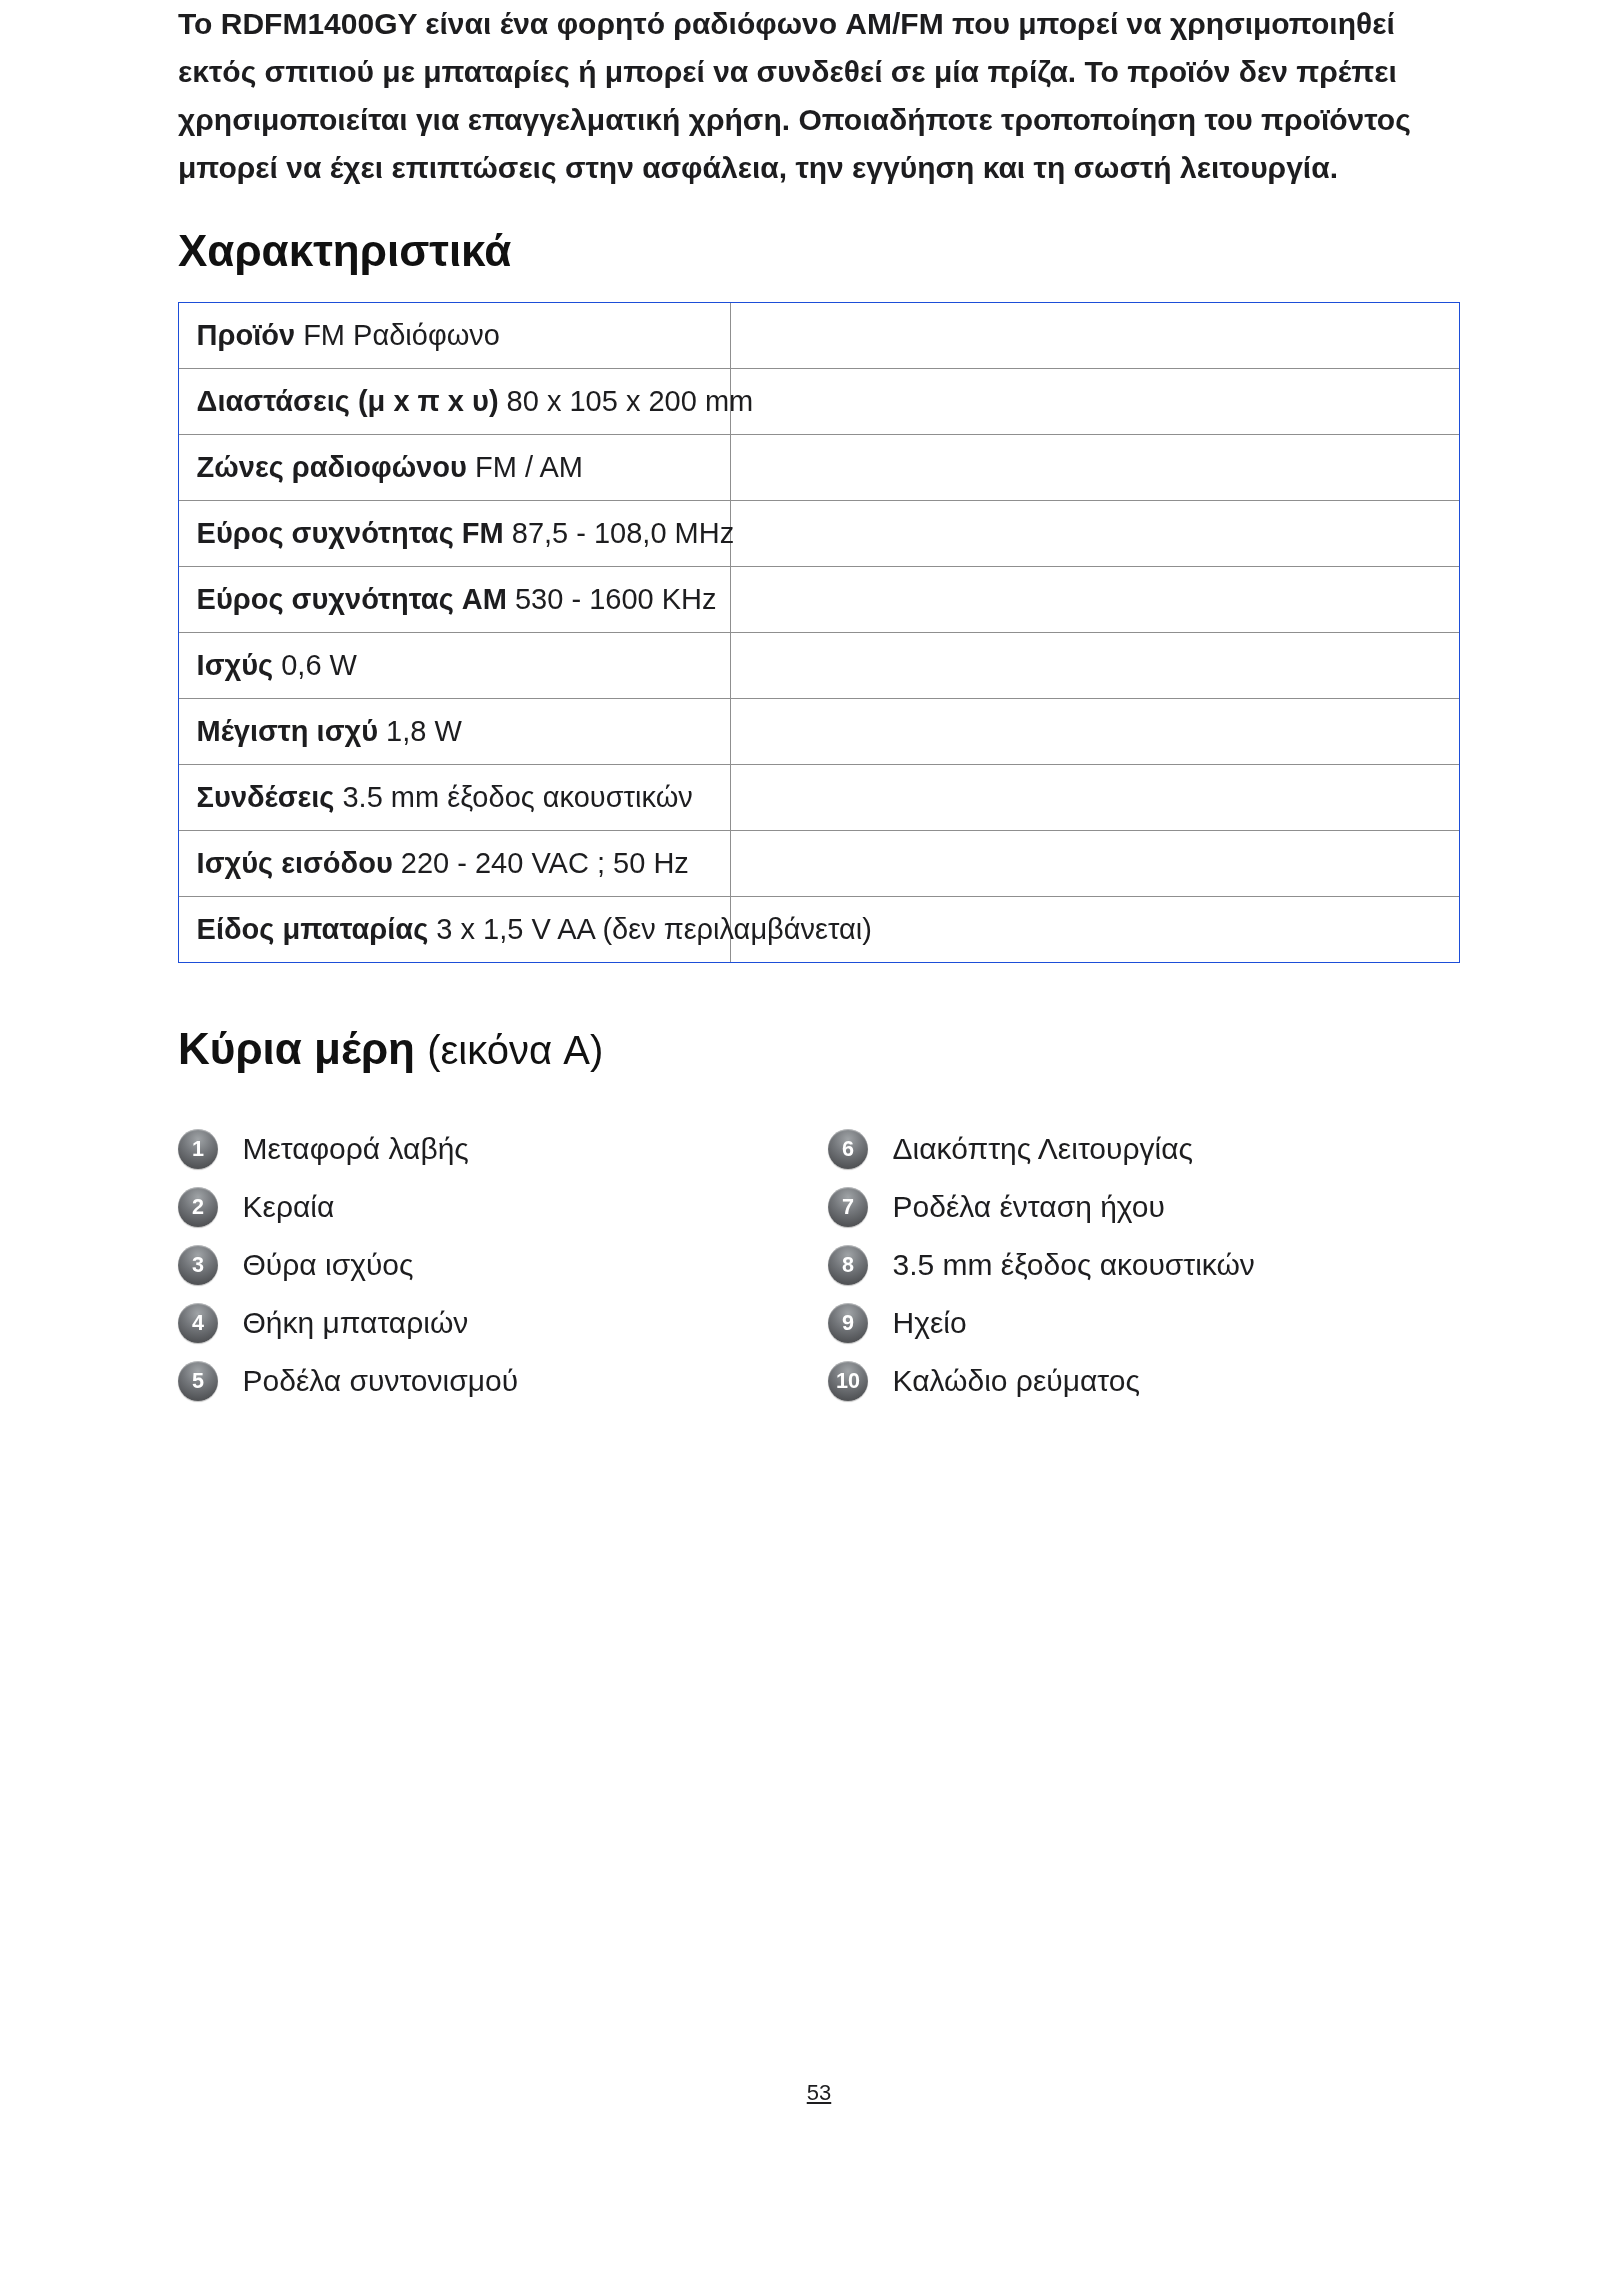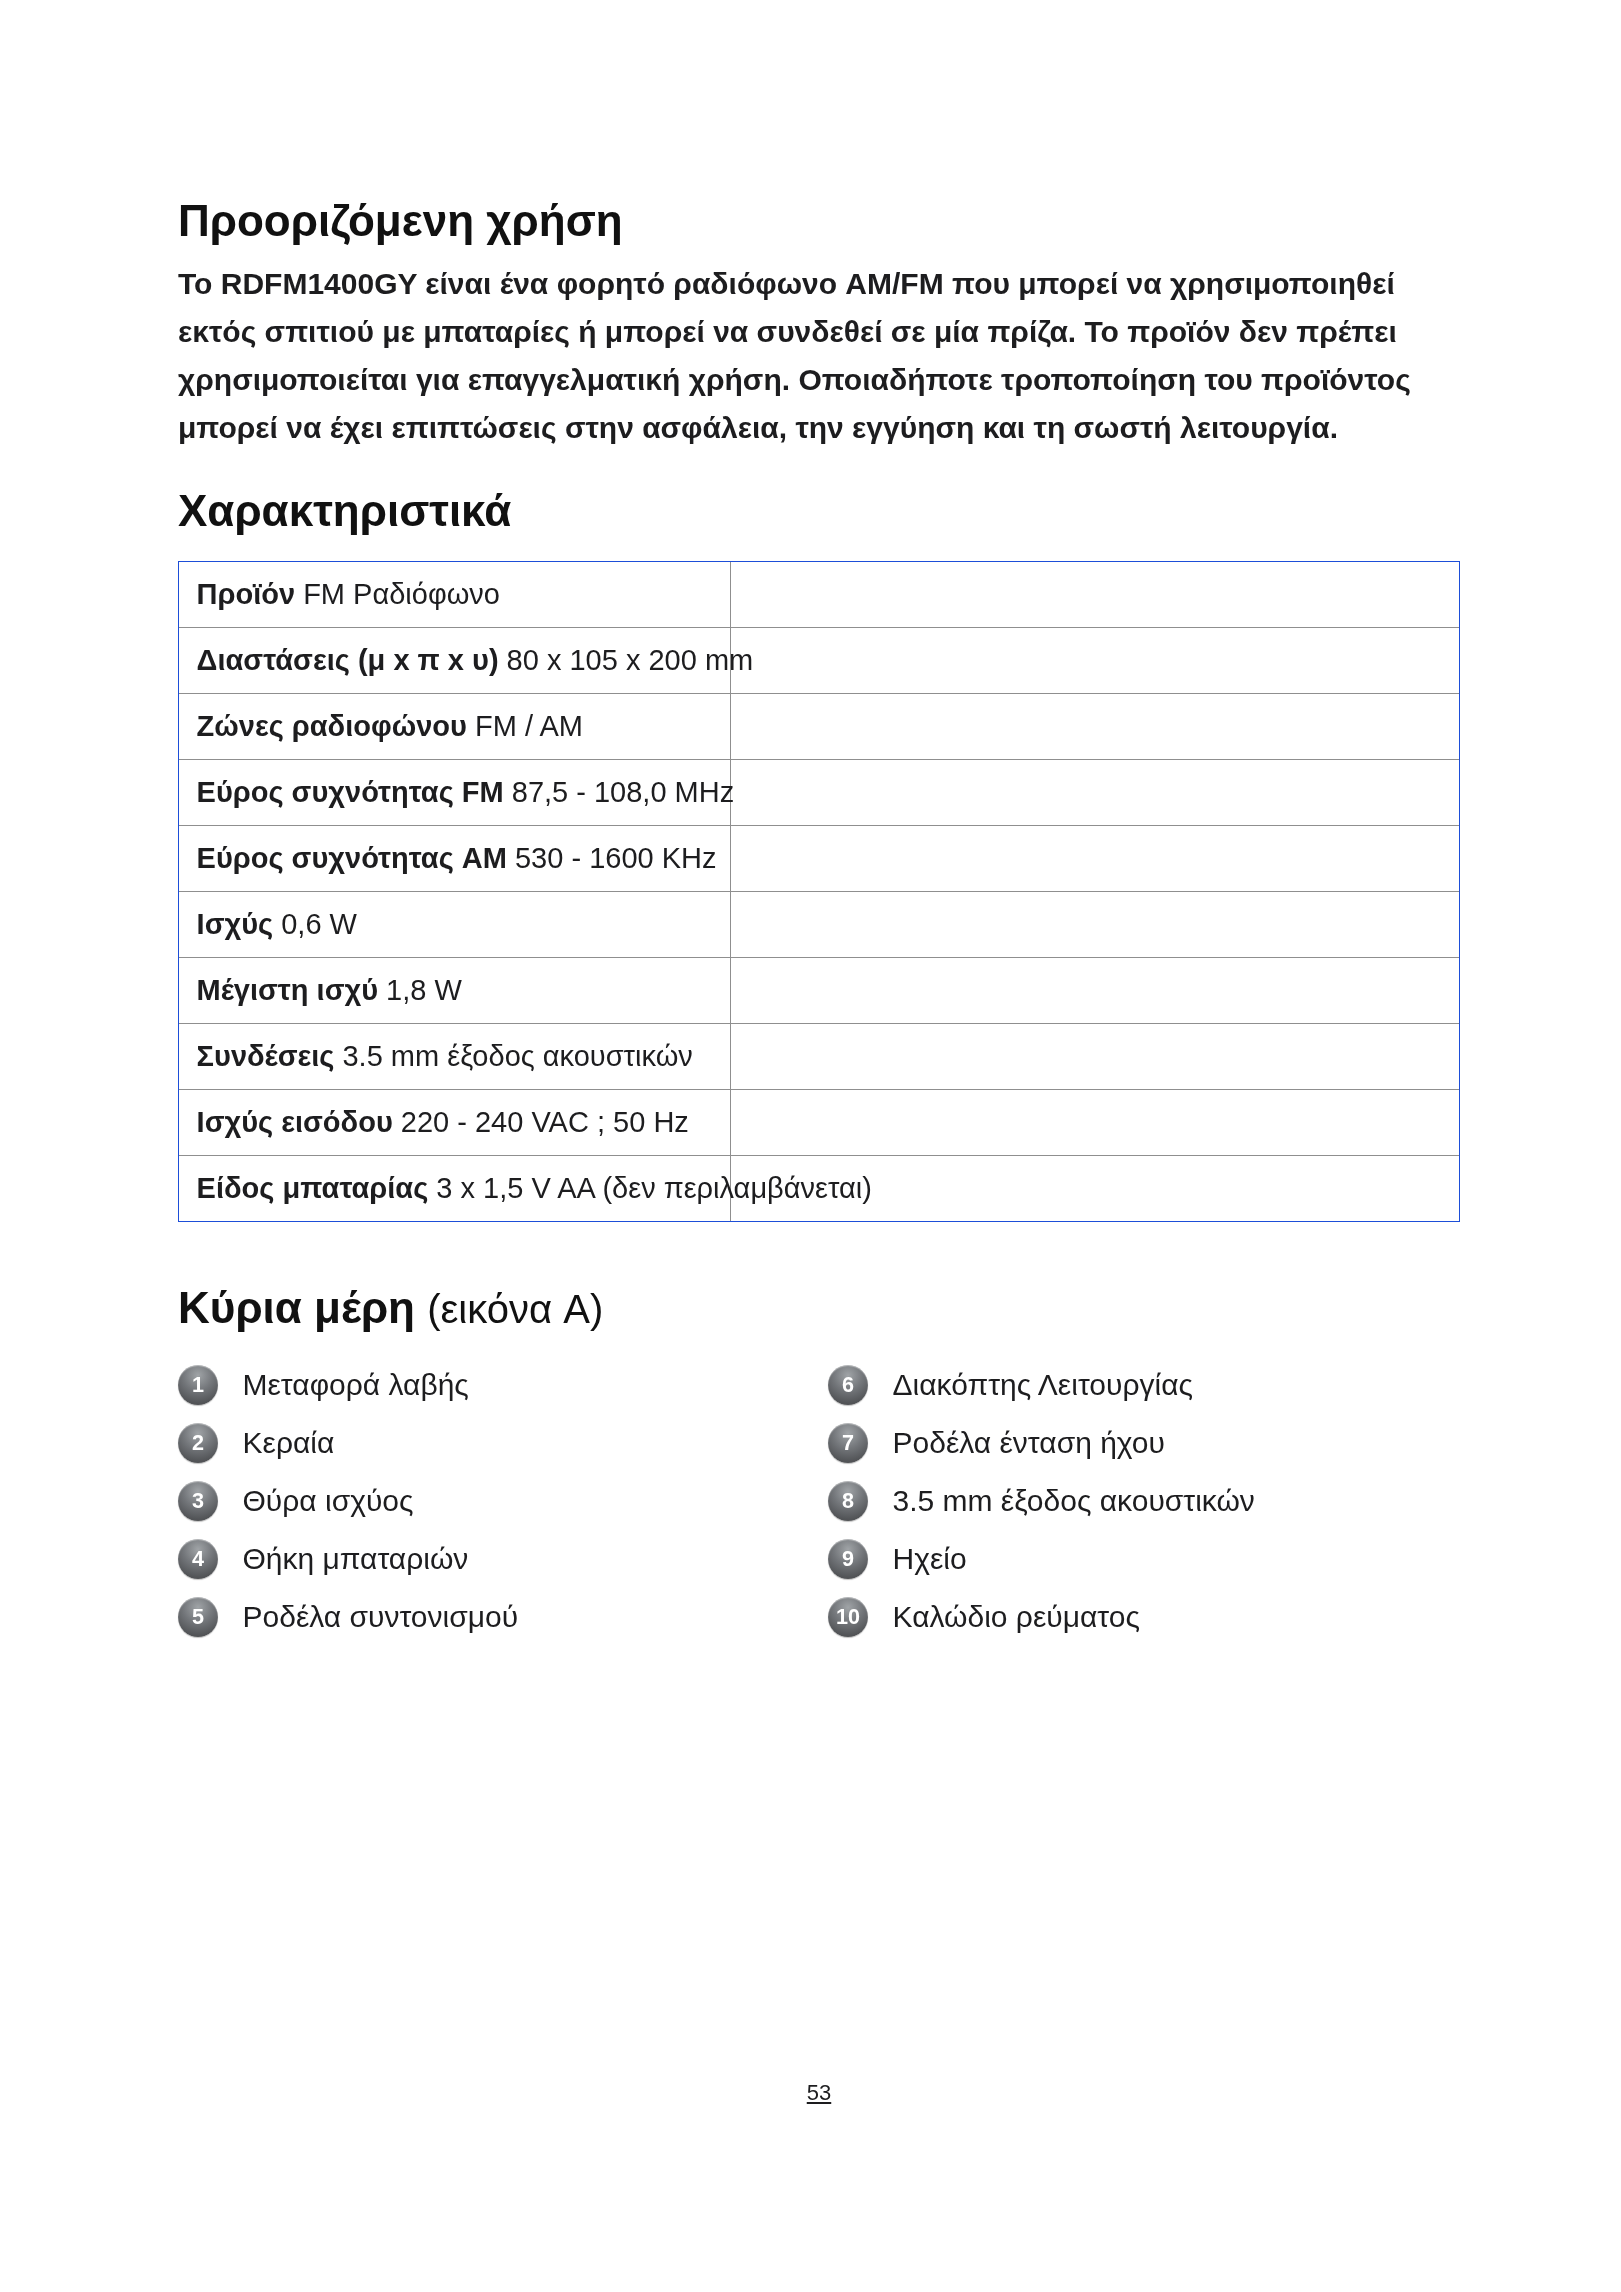--- a/index.html
+++ b/index.html
@@ -51,21 +51,21 @@
     padding-left:17.6px;
     border-bottom:1px solid #8f8f8f;
     font-size:29px;
     white-space:nowrap;
   }
   .spec-row:last-child { border-bottom:none; }
   .spec-label { position:relative; font-weight:bold; }
   .spec-value { position:relative; }
 
   
-  .title-parts { margin-top:61px; margin-bottom:23px; }
+  .title-parts { margin-top:61px; margin-bottom:46px; }
   .title-parts .subtitle { font-weight:normal; font-size:40px; }
   .parts {
     display:flex;
     width:1282px;
   }
   .parts-col { list-style:none; margin:0; padding:0; }
   .parts-col.left { width:650px; }
   .parts-col.right { flex:1; }
   .part-item {
     display:flex;
@@ -98,21 +98,20 @@
     text-decoration:underline;
   }
 </style>
 </head>
 <body>
 
 <div class="page">
   <div class="content">
 
     <section>
-      <h1 class="section-title title-intended">Προοριζόμενη χρήση</h1>
       <p class="body-text">Το RDFM1400GY είναι ένα φορητό ραδιόφωνο AM/FM που μπορεί να χρησιμοποιηθεί εκτός σπιτιού με μπαταρίες ή μπορεί να συνδεθεί σε μία πρίζα. Το προϊόν δεν πρέπει χρησιμοποιείται για επαγγελματική χρήση. Οποιαδήποτε τροποποίηση του προϊόντος μπορεί να έχει επιπτώσεις στην ασφάλεια, την εγγύηση και τη σωστή λειτουργία.</p>
     </section>
 
     <section>
       <h1 class="section-title title-specs">Χαρακτηριστικά</h1>
 
       <div class="spec-table">
         <div class="spec-divider"></div>
 
         <div class="spec-row">

